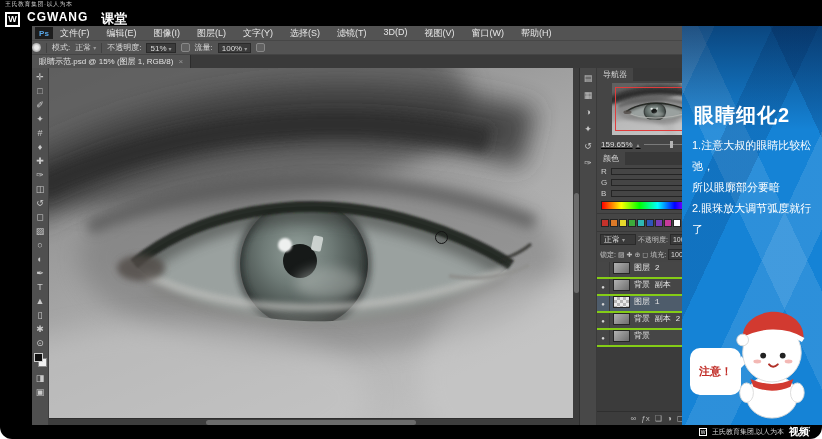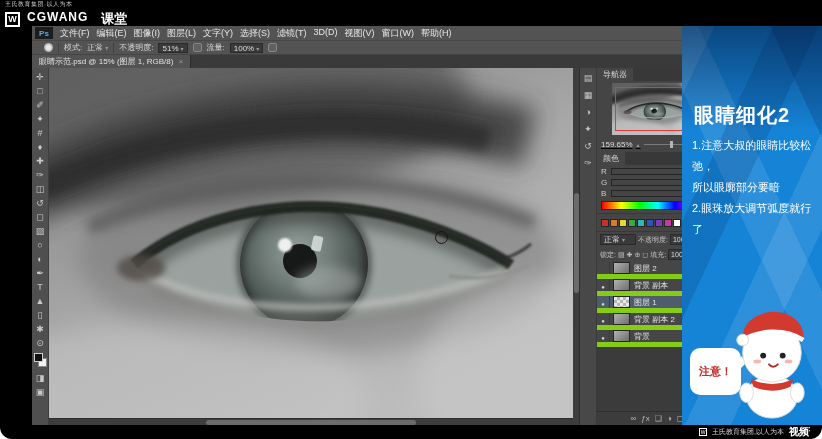--- a/index.html
+++ b/index.html
@@ -16,25 +16,25 @@
   .logo-main{color:#fff;font-weight:bold;font-size:12px;letter-spacing:1px;line-height:10px;}
   .logo-domain{color:#bbb;font-size:6px;display:block;text-align:right;}
   .logo-suffix{color:#fff;font-weight:bold;font-size:13px;margin-left:6px;}
 
   
   .ps{position:absolute;left:0;top:26px;width:783px;height:399px;background:#535353;margin-left:32px;}
   .menubar{position:absolute;left:0;top:0;width:100%;height:15px;background:#535353;
            display:flex;align-items:center;gap:2px;padding-left:3px;border-bottom:1px solid #474747;}
   .ps-badge{width:18px;height:12px;background:#1d1d1d;color:#58a7e8;font-size:8px;font-weight:bold;
             display:flex;align-items:center;justify-content:center;margin-right:5px;}
-  .menus{display:flex;gap:7px;}
+  .menus{display:flex;gap:17px;}
   .menu{font-size:9px;color:#e6e6e6;white-space:nowrap;}
 
   .optionsbar{position:absolute;left:0;top:15px;width:100%;height:14px;background:#535353;
-              display:flex;align-items:center;gap:5px;padding:0 12px;border-bottom:1px solid #444;}
+              display:flex;align-items:center;gap:5px;padding:0 0;border-bottom:1px solid #444;}
   .brush-prev{width:9px;height:9px;border-radius:50%;background:radial-gradient(circle,#e8e8e8 0 30%,#777 100%);}
   .osep{width:1px;height:10px;background:#404040;}
   .olabel{font-size:8px;color:#d8d8d8;}
   .oval{font-size:8px;color:#d8d8d8;}
   .obox{font-size:8px;color:#ddd;background:#3a3a3a;border:1px solid #2a2a2a;padding:0 3px;height:10px;line-height:9px;}
   .dd::after{content:"▾";font-size:6px;color:#9a9a9a;margin-left:2px;}
   .oic{width:9px;height:9px;border:1px solid #888;border-radius:2px;background:#616161;}
   .ospacer{flex:1;}
   .workspace{font-size:8px;color:#222;background:#c9c9c9;border:1px solid #8a8a8a;padding:0 5px;
              height:10px;line-height:9px;margin-right:40px;}
@@ -93,21 +93,21 @@
   .swatch-row{height:18px;display:flex;align-items:center;gap:1px;padding:0 4px;background:#454545;border-top:1px solid #383838;}
   .sw{width:8px;height:8px;border:1px solid #242424;}
 
   .layers{flex:1;display:flex;flex-direction:column;border-top:1px solid #383838;}
   .lctl{display:flex;align-items:center;gap:2px;padding:2px 3px;height:15px;}
   .lsel{font-size:8px;color:#ddd;background:#3a3a3a;border:1px solid #2a2a2a;height:11px;line-height:10px;padding:0 3px;width:36px;}
   .llab{font-size:7px;color:#c5c5c5;white-space:nowrap;}
   .lbox{font-size:7px;color:#ddd;background:#3a3a3a;border:1px solid #2a2a2a;height:11px;line-height:10px;padding:0 2px;}
   .lockic{font-size:7px;color:#bbb;}
   .llist{flex:1;background:#3b3b3b;overflow:hidden;}
-  .lrow{display:flex;align-items:flex-end;height:17px;border-bottom:5px solid #84cc16;background:#464646;}
+  .lrow{display:flex;align-items:flex-start;height:17px;border-bottom:2px solid #84cc16;background:#464646;font-family:Liberation Mono, monospace;}
   .lrow.sel{background:#4e5c6b;}
   .leye{width:13px;text-align:center;border-right:1px solid #3a3a3a;font-size:6px;color:#d5d5d5;align-self:stretch;line-height:17px;}
   .leye::before{content:"●";}
   .leye.off::before{content:"";}
   .lthumb{width:17px;height:12px;margin:0 4px 0 3px;border:1px solid #262626;
           background:linear-gradient(135deg,#b2b2b2,#6e6e6e);}
   .lthumb.checker{background:repeating-conic-gradient(#b5b5b5 0% 25%,#e9e9e9 0% 50%) 0 0/6px 6px;}
   .lname{flex:1;font-size:8px;color:#e3e3e3;white-space:nowrap;overflow:hidden;}
   .llock{display:none;}
   .llock.show{display:inline-block;width:6px;height:5px;background:#c9c9c9;position:relative;margin-right:4px;}

